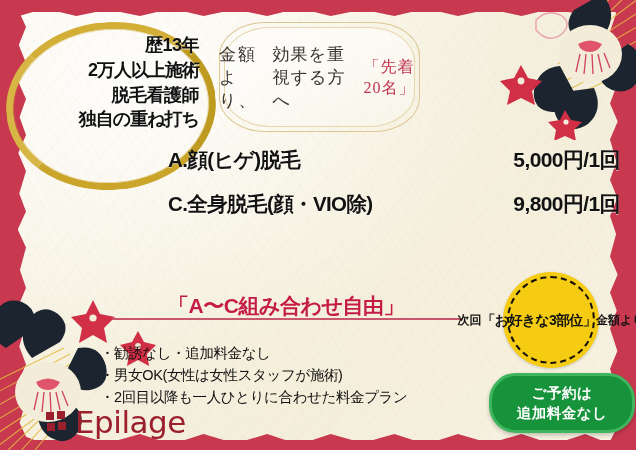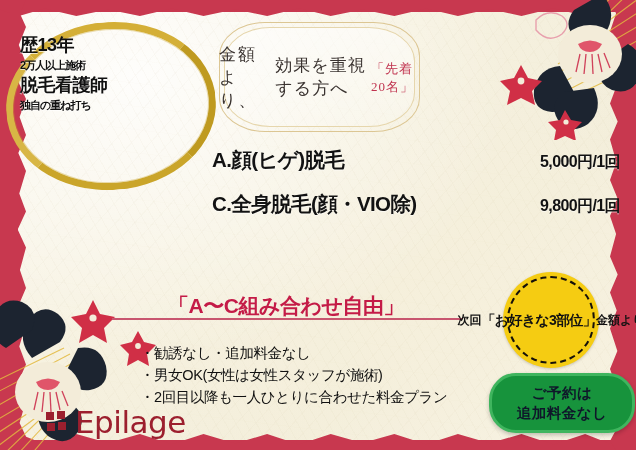--- a/index.html
+++ b/index.html
@@ -46,27 +46,27 @@
   
   .gold-circle{
     position:absolute;left:6px;top:22px;width:196px;height:154px;
     border:7px solid #c9a227;border-radius:50%;
     transform:rotate(-4deg);
     box-shadow:inset 0 0 0 1px rgba(201,162,39,.35);
     border-top-color:#d4af37;border-right-color:#bf9a20;
     border-bottom-color:#caa52a;border-left-color:#d8b645;
   }
   .badge-text{
-    position:absolute;left:20px;top:33px;width:194px;
-    text-align:left;color:#111;font-weight:bold;
+    position:absolute;left:5px;top:33px;width:194px;
+    text-align:right;color:#111;font-weight:bold;
     font-size:18px;line-height:1.38;letter-spacing:-.5px;
     text-shadow:0 1px 0 rgba(255,255,255,.7);
   }
   .badge-text div{white-space:nowrap;}
-  .badge-text .wide{font-size:11px;letter-spacing:-1px;}
+  .badge-text .wide{font-size:18px;letter-spacing:-1px;}
 
   
   .frame{
     position:absolute;left:219px;top:22px;width:201px;height:110px;
   }
   .frame .outer, .frame .inner{
     position:absolute;border:1.6px solid #d8c188;
     border-radius:46px 46px 46px 46px / 34px 34px 34px 34px;
   }
   .frame .outer{inset:0;border-color:#dcc693;}
@@ -75,50 +75,50 @@
     position:absolute;inset:6px;border-radius:42px/30px;
     background:linear-gradient(180deg,rgba(255,255,255,.55),rgba(255,255,255,.15));
   }
   .frame-txt{
     position:absolute;inset:0;display:flex;flex-direction:row;
     align-items:center;justify-content:center;gap:1px;
     font-family:"Liberation Serif", serif;color:#3a3330;
   }
   .frame-txt .l1{font-size:17px;letter-spacing:2px;}
   .frame-txt .l2{font-size:17px;letter-spacing:1px;}
-  .frame-txt .l3{font-size:13px;color:#c0334f;letter-spacing:1px;margin-top:2px;}
+  .frame-txt .l3{font-size:16px;color:#c0334f;letter-spacing:1px;margin-top:2px;}
 
   
   .prices{position:absolute;left:168px;top:146px;width:452px;}
   .prow{
     display:flex;align-items:baseline;justify-content:space-between;
     height:44px;color:#121212;font-weight:bold;
     font-size:20.5px;letter-spacing:-.6px;
     text-shadow:0 1px 0 rgba(255,255,255,.55);
   }
-  .prow .name{white-space:nowrap;margin-left:44px;}
-  .prow .val{white-space:nowrap;font-size:16px;}
+  .prow .name{white-space:nowrap;}
+  .prow .val{white-space:nowrap;font-size:21px;}
 
   
   .combo{
     position:absolute;left:100px;top:292px;width:372px;text-align:center;
     color:#c41b47;font-weight:bold;font-size:21px;letter-spacing:-.5px;
     white-space:nowrap;
   }
   .combo-rule{
     position:absolute;left:112px;top:318px;width:350px;height:1.6px;
     background:#c8566f;
   }
 
   
   .bullets{
     position:absolute;left:100px;top:342px;width:420px;
     color:#101010;font-size:14.5px;line-height:22px;letter-spacing:-.4px;
   }
-  .bullets div{white-space:nowrap;margin-left:40px;}
+  .bullets div{white-space:nowrap;}
 
   
   .next-badge{
     position:absolute;left:503px;top:272px;width:96px;height:96px;
     border-radius:50%;background:#f5cc12;
     display:flex;flex-direction:row;align-items:center;justify-content:center;
     box-shadow:0 1px 3px rgba(0,0,0,.18);
   }
   .next-badge:after{
     content:"";position:absolute;inset:4px;border-radius:50%;
@@ -128,21 +128,21 @@
     position:relative;z-index:2;color:#111;font-weight:bold;
     font-size:12px;line-height:19px;white-space:nowrap;
   }
   .next-badge span.mid{font-size:14px;letter-spacing:-.7px;}
 
   
   .cta{
     position:absolute;left:489px;top:373px;width:140px;height:54px;
     border-radius:27px;background:#17933c;border:3px solid #3fb55e;
     display:flex;flex-direction:column;align-items:center;justify-content:center;
-    color:#0f172a;font-weight:bold;cursor:pointer;
+    color:#ffffff;font-weight:bold;cursor:pointer;
     box-shadow:0 2px 4px rgba(0,0,0,.22);
   }
   .cta span{font-size:14.5px;line-height:20px;letter-spacing:.5px;white-space:nowrap;}
 
   
   .logo{position:absolute;left:46px;top:404px;display:flex;align-items:center;gap:7px;}
   .logo-mark{position:relative;width:22px;height:22px;}
   .logo-mark i{position:absolute;width:8px;height:8px;background:#9c1f2e;display:block;}
   .logo-mark i:nth-child(1){left:0;top:1px;}
   .logo-mark i:nth-child(2){left:11px;top:0;}

